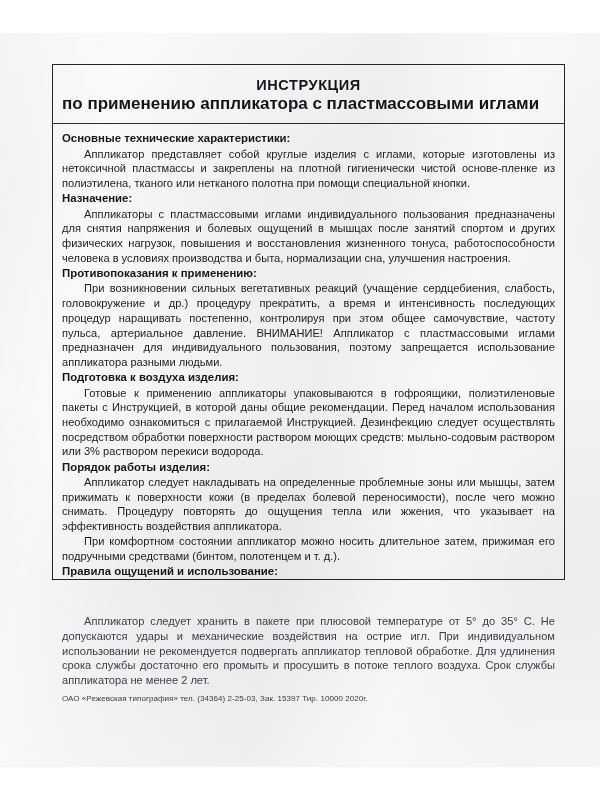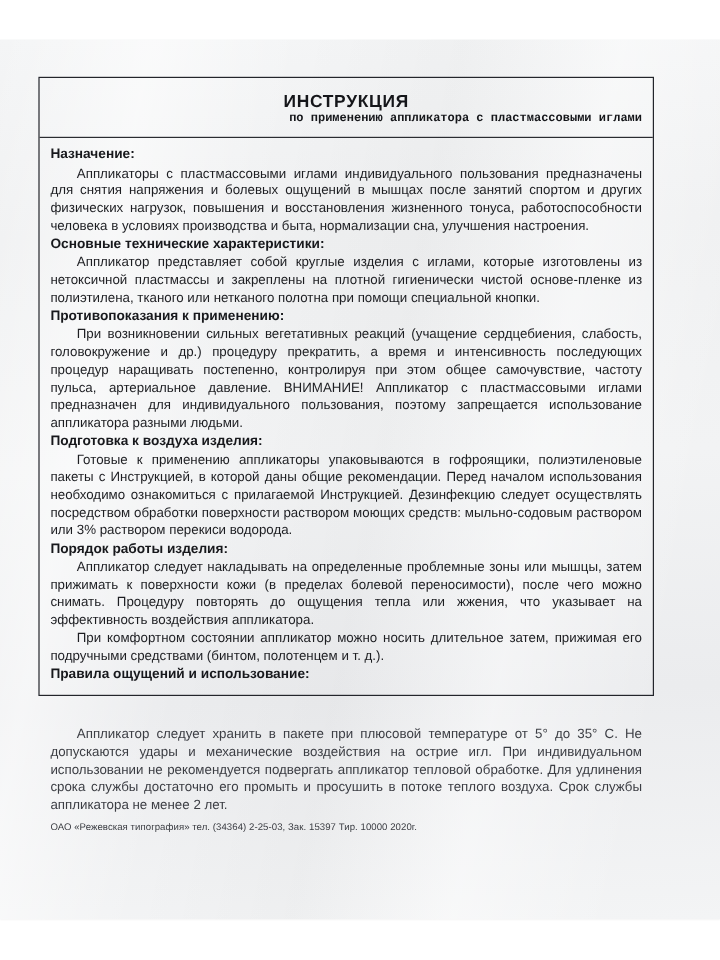--- a/index.html
+++ b/index.html
@@ -32,46 +32,45 @@
     inset: 0;
     background:
       linear-gradient(101deg, rgba(255,255,255,0.00) 0%, rgba(255,255,255,0.55) 17%, rgba(255,255,255,0.00) 34%,
                               rgba(0,0,0,0.018) 52%, rgba(255,255,255,0.42) 70%, rgba(255,255,255,0.00) 88%);
     pointer-events: none;
   }
 
   
   #instruction-box {
     position: absolute;
-    left: 32px;
+    left: 52px;
     top: 64px;
     width: 513px;
     height: 516px;
     box-sizing: border-box;
     border: 1.6px solid #23252b;
     padding: 9px 9px 4px 9px;
     color: #1c1d21;
     z-index: 2;
   }
 
   .doc-title {
     text-align: center;
     font-weight: bold;
     font-size: 14.5px;
     letter-spacing: 0.6px;
     margin: 3px 0 1px 0;
     color: #15161a;
   }
   .doc-subtitle {
-    text-align: right;
+    text-align: left;
     font-weight: bold;
-    font-size: 10px;
+    font-size: 17px;
     margin: 0 0 9px 0;
     color: #15161a;
-    font-family: Liberation Mono, monospace;
   }
 
   .rule-under-title {
     height: 0;
     border-top: 1.1px solid #2a2c31;
     margin: 0 -9px 7px -9px;
   }
 
   .section-heading {
     font-weight: bold;
@@ -110,27 +109,27 @@
 
 <div id="paper-sheet"></div>
 
 <div id="instruction-box">
 
   <div class="doc-title">ИНСТРУКЦИЯ</div>
   <div class="doc-subtitle">по применению аппликатора с пластмассовыми иглами</div>
   <div class="rule-under-title"></div>
 
   <div>
-    <div class="section-heading">Назначение:</div>
-    <p class="body-par">Аппликаторы с пластмассовыми иглами индивидуального пользования предназначены для снятия напряжения и болевых ощущений в мышцах после занятий спортом и других физических нагрузок, повышения и восстановления жизненного тонуса, работоспособности человека в условиях производства и быта, нормализации сна, улучшения настроения.</p>
+    <div class="section-heading">Основные технические характеристики:</div>
+    <p class="body-par">Аппликатор представляет собой круглые изделия с иглами, которые изготовлены из нетоксичной пластмассы и закреплены на плотной гигиенически чистой основе-пленке из полиэтилена, тканого или нетканого полотна при помощи специальной кнопки.</p>
   </div>
 
   <div>
-    <div class="section-heading">Основные технические характеристики:</div>
-    <p class="body-par">Аппликатор представляет собой круглые изделия с иглами, которые изготовлены из нетоксичной пластмассы и закреплены на плотной гигиенически чистой основе-пленке из полиэтилена, тканого или нетканого полотна при помощи специальной кнопки.</p>
+    <div class="section-heading">Назначение:</div>
+    <p class="body-par">Аппликаторы с пластмассовыми иглами индивидуального пользования предназначены для снятия напряжения и болевых ощущений в мышцах после занятий спортом и других физических нагрузок, повышения и восстановления жизненного тонуса, работоспособности человека в условиях производства и быта, нормализации сна, улучшения настроения.</p>
   </div>
 
   <div>
     <div class="section-heading">Противопоказания к применению:</div>
     <p class="body-par">При возникновении сильных вегетативных реакций (учащение сердцебиения, слабость, головокружение и др.) процедуру прекратить, а время и интенсивность последующих процедур наращивать постепенно, контролируя при этом общее самочувствие, частоту пульса, артериальное давление. ВНИМАНИЕ! Аппликатор с пластмассовыми иглами предназначен для индивидуального пользования, поэтому запрещается использование аппликатора разными людьми.</p>
   </div>
 
   <div>
     <div class="section-heading">Подготовка к воздуха изделия:</div>
     <p class="body-par">Готовые к применению аппликаторы упаковываются в гофроящики, полиэтиленовые пакеты с Инструкцией, в которой даны общие рекомендации. Перед началом использования необходимо ознакомиться с прилагаемой Инструкцией. Дезинфекцию следует осуществлять посредством обработки поверхности раствором моющих средств: мыльно-содовым раствором или 3% раствором перекиси водорода.</p>

